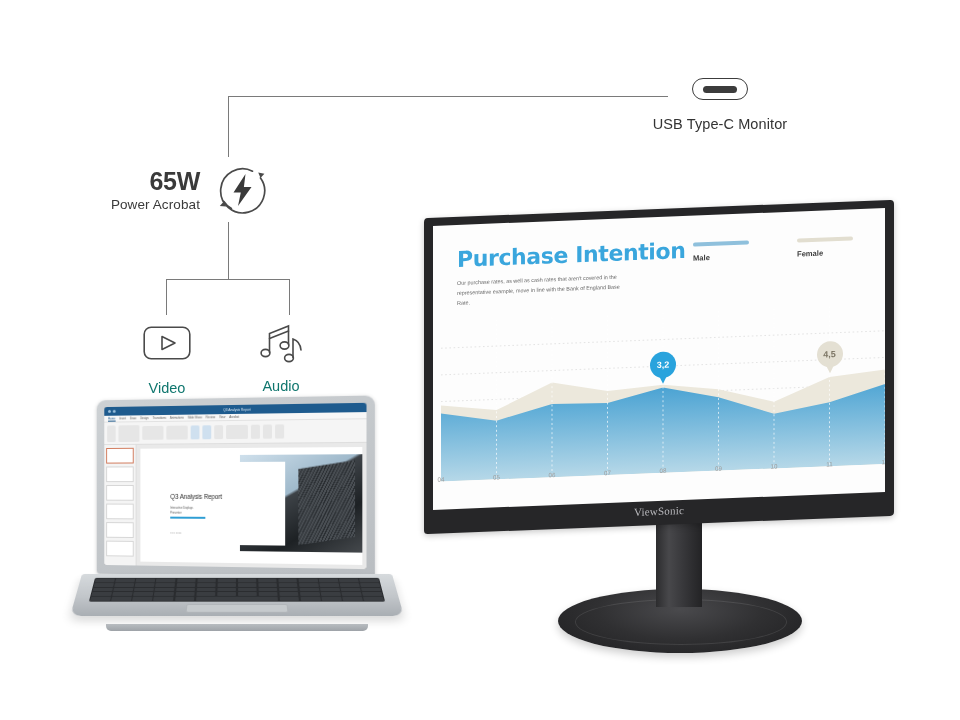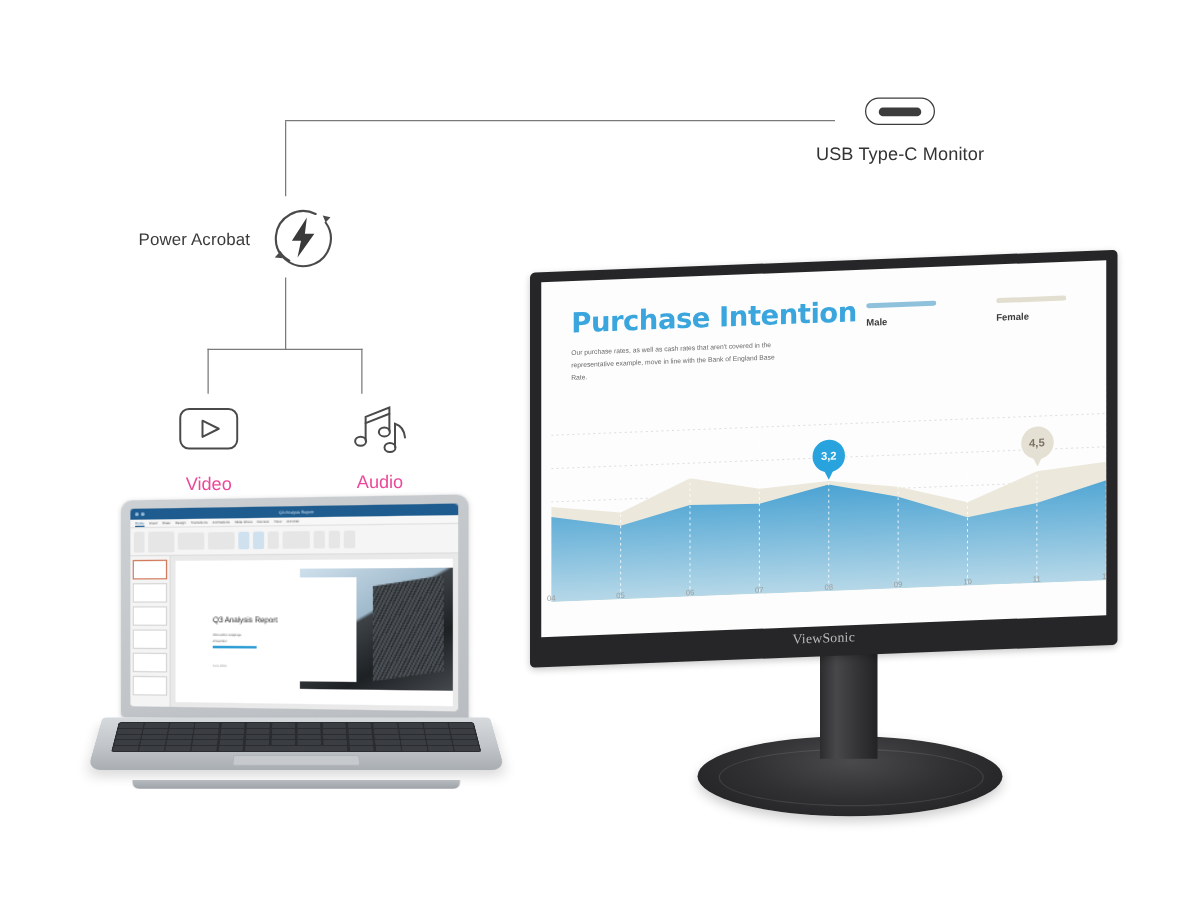--- a/index.html
+++ b/index.html
@@ -33,23 +33,23 @@
   #power-group { position: absolute; left: 80px; top: 155px; width: 190px; height: 70px;
                  display: flex; align-items: center; gap: 14px; }
   #power-text { text-align: right; flex: 1; }
   #power-watt { font-size: 25px; font-weight: bold; color: #3a3a3a; line-height: 1.05; letter-spacing: -.3px;}
   #power-sub { font-size: 13.5px; color: #3a3a3a; margin-top: 3px; letter-spacing: .1px;}
   #power-icon { width: 56px; height: 56px; position: relative; flex: none; }
 
   
   .leaf { position: absolute; width: 96px; text-align: center; }
   #video-group { left: 119px; top: 320px; }
-  #audio-group { left: 256px; top: 318px; }
+  #audio-group { left: 233px; top: 318px; }
   .leaf-icon { height: 46px; display: flex; align-items: center; justify-content: center; }
-  .leaf-label { margin-top: 14px; font-size: 14.5px; color: #ec4899; font-weight: 500; }
+  .leaf-label { margin-top: 14px; font-size: 14.5px; color: #0f766e; font-weight: 500; }
 
   
   #monitor { position: absolute; left: 424px; top: 209px; width: 470px; height: 420px; }
   #monitor-bezel {
     position: absolute; left: 0; top: 0; width: 470px; height: 316px;
     background: #262628; border-radius: 4px;
     transform: skewY(-2.25deg);
     box-shadow: 0 2px 6px rgba(0,0,0,.22);
     overflow: hidden;
   }
@@ -217,20 +217,21 @@
 
   <div id="usbc-group">
     <div class="usbc-port">
       <div class="bar"></div>
     </div>
     <div id="usbc-label">USB Type-C Monitor</div>
   </div>
 
   <div id="power-group">
     <div id="power-text">
+      <div id="power-watt">65W</div>
       <div id="power-sub">Power Acrobat</div>
     </div>
     <div id="power-icon">
       <svg viewBox="0 0 56 56" width="56" height="56">
         <path d="M46.5 16 A22 22 0 1 1 38.5 9.2" fill="none" stroke="#4a4a4a" stroke-width="1.7" stroke-linecap="round"></path>
         <path d="M9.8 39.5 A22 22 0 0 0 17.4 46.6" fill="none" stroke="#4a4a4a" stroke-width="1.7" stroke-linecap="round"></path>
         <path d="M46.5 16 l-2.3 -5.6 l6.2 1.4 z" fill="#4a4a4a"></path>
         <path d="M9.8 39.5 l-4.0 4.4 l6.3 .6 z" fill="#4a4a4a"></path>
         <path d="M31.5 12 L19.5 30.5 h7.3 L24 44 L37.5 25 h-7.6 z" fill="#3a3a3a"></path>
       </svg>

